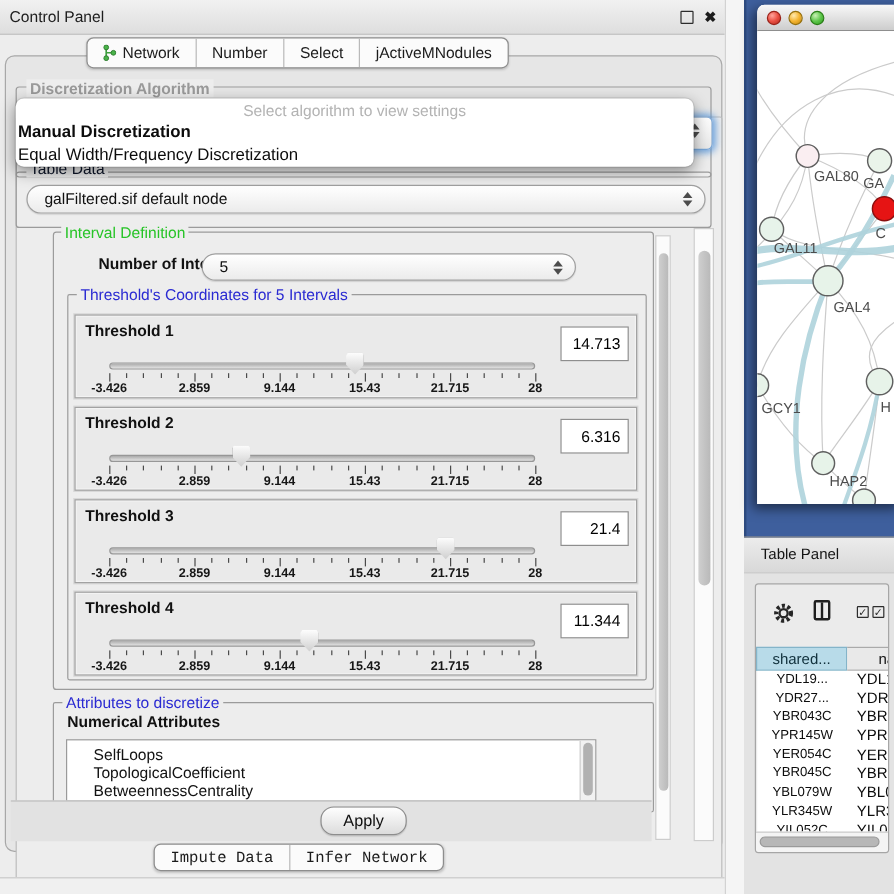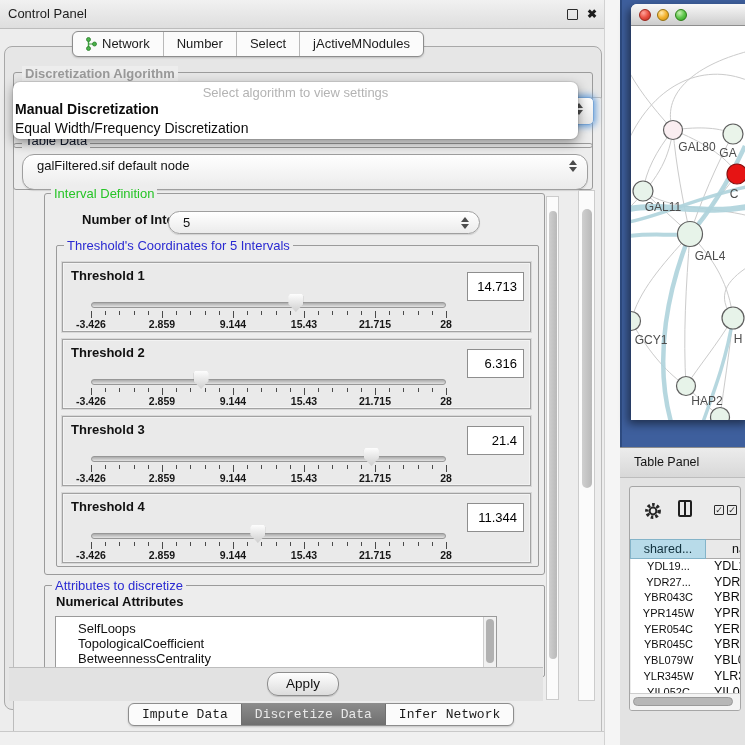--- a/index.html
+++ b/index.html
@@ -20,21 +20,21 @@
   .seg-tab.selected + .seg-tab{border-left-color:#6f6f6f;}
   .top-tabs{left:72px;top:31px;}
   .bottom-tabs{left:128px;top:703px;height:21px;font-family:Liberation Mono, monospace;}
   .bottom-tabs .seg-tab{line-height:21px;font-size:13px;}
   .main-panel{position:absolute;left:4px;top:46px;width:596px;height:662px;background:#e6e6e6;
               border:1px solid #a8a8a8;border-radius:8px;}
   .content-box{position:absolute;left:8px;top:50px;width:587px;height:651px;background:#ededed;
                border:1px solid #bcbcbc;border-radius:2px;}
   .group{position:absolute;border:1px solid #9b9b9b;border-radius:3px;background:transparent;}
   .legend{position:absolute;top:-8px;left:8px;background:#ededed;padding:0 3px;font-size:13px;line-height:15px;white-space:nowrap;}
-  .combo{position:absolute;height:36px;border:1px solid #9f9f9f;border-radius:12px;
+  .combo{position:absolute;height:24px;border:1px solid #9f9f9f;border-radius:12px;
          background:linear-gradient(#ffffff,#ebebeb);box-sizing:border-box;box-shadow:0 1px 1px rgba(0,0,0,.12);}
   .combo .cv{position:absolute;left:14px;top:0;line-height:22px;font-size:13px;color:#111;}
   .stepper{position:absolute;right:10px;top:4px;width:9px;height:14px;}
   .stepper .up{position:absolute;left:1px;top:1px;width:0;height:0;border-left:4px solid transparent;border-right:4px solid transparent;border-bottom:5px solid #4c4c4c;}
   .stepper .dn{position:absolute;left:1px;bottom:1px;width:0;height:0;border-left:4px solid transparent;border-right:4px solid transparent;border-top:5px solid #4c4c4c;}
   
   .popup{position:absolute;left:13px;top:82px;width:565px;height:57px;background:#ffffff;border-radius:7px;
          box-shadow:0 4px 12px rgba(0,0,0,.42),0 0 0 1px rgba(0,0,0,.08);z-index:30;}
   .popup .hint{display:block;text-align:center;color:#b3b3b3;font-size:13px;padding-top:3px;}
   .popup .opt{display:block;font-size:14px;color:#0c0c0c;line-height:19px;padding-left:2px;white-space:nowrap;}
@@ -378,23 +378,20 @@
     </div>
 
     <div class="apply-row">
       <div class="apply-btn">Apply</div>
     </div>
 
     <div class="seg-tabs bottom-tabs" id="bottomTabs">
         <div class="seg-tab">
           <span>Impute Data</span>
         </div>
-        <div class="seg-tab selected">
-          <span>Discretize Data</span>
-        </div>
         <div class="seg-tab">
           <span>Infer Network</span>
         </div>
       </div>
   </div>
 
   <div class="below-window"></div>
   <div class="gap"></div>
 
   <div class="desktop"></div>

